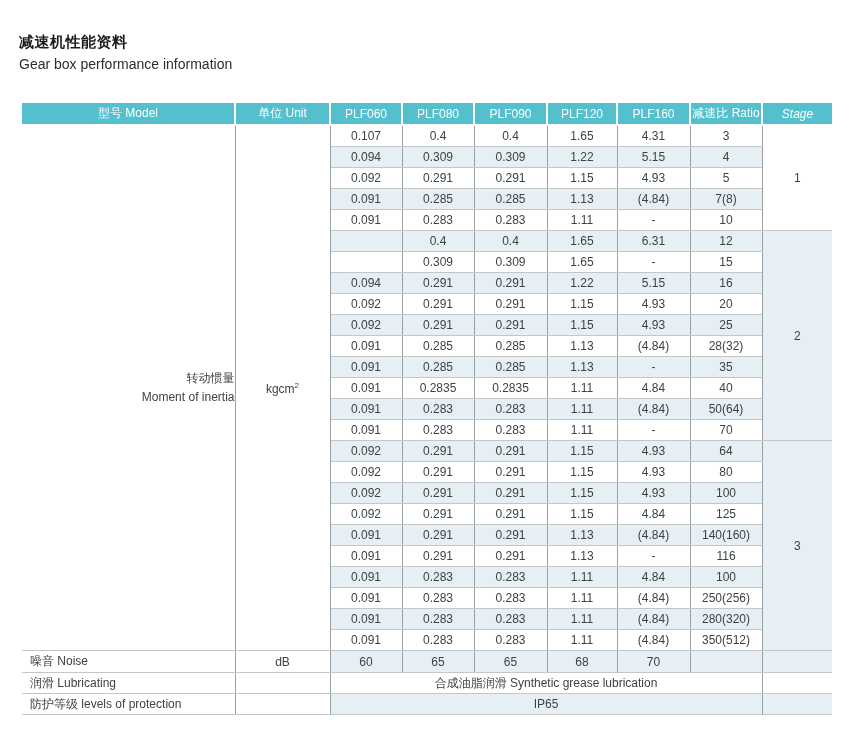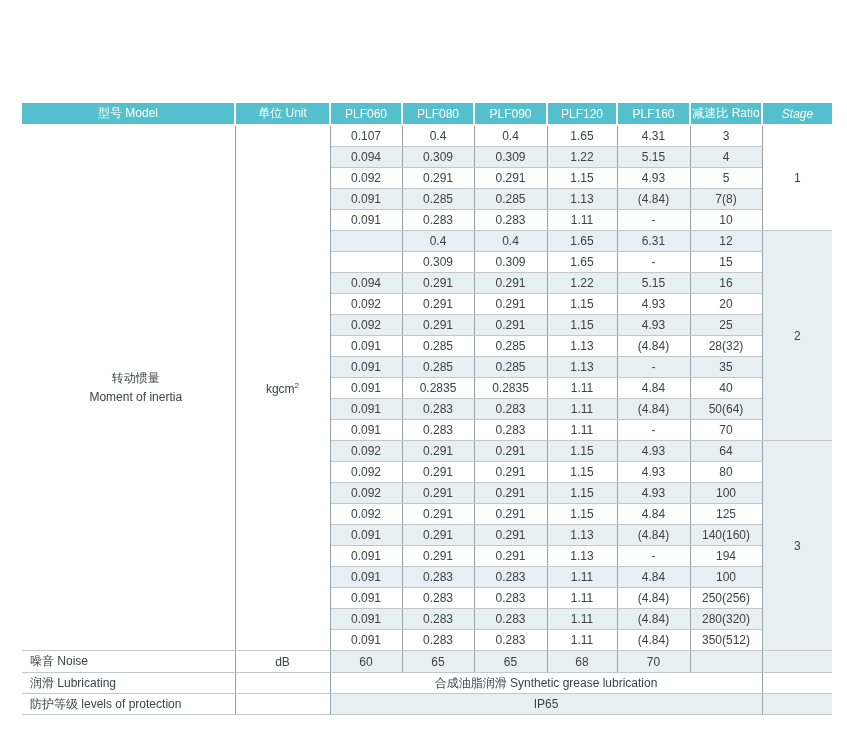--- a/index.html
+++ b/index.html
@@ -27,37 +27,41 @@
   .perf td {
     height:20px; padding:0; text-align:center; vertical-align:middle;
     border-top:1px solid #c3c7ca; border-bottom:1px solid #c3c7ca;
     border-left:1px solid #98a0a4; border-right:1px solid #98a0a4;
     overflow:hidden; white-space:nowrap; background:#ffffff;
   }
   .perf td:first-child { border-left:0; }
   .perf td:last-child  { border-right:0; }
   .perf tr.alt td { background:#e6eff3; }
   .perf td.cell-model {
-    background:#ffffff; text-align:center; padding-left:15px;
+    background:#ffffff; text-align:right; padding-left:15px;
     font-size:12px; line-height:19px;
   }
   .perf td.cell-unit { background:#ffffff;margin-top:12px; }
   .perf td.cell-unit sup { font-size:8px; }
   .perf td.stage-white { background:#ffffff; }
   .perf td.stage-blue  { background:#e6eff3; }
   .perf td.label-cell  { text-align:left; padding-left:8px; background:#ffffff; }
   .perf td.plain       { background:#ffffff; }
   .perf td.tint        { background:#e6eff3; }
   .perf tr.noise-row td { height:21px;margin-top:9px; }
 </style>
 </head>
 <body>
 
 <div class="canvas">
 
+  <div class="titles">
+    <div class="title-zh">减速机性能资料</div>
+    <div class="title-en">Gear box performance information</div>
+  </div>
 
   <table class="perf">
     <colgroup>
       <col style="width:213px">
         <col style="width:95px">
         <col style="width:72px">
       <col style="width:72px">
         <col style="width:73px">
         <col style="width:70px">
       <col style="width:73px">
@@ -245,21 +249,21 @@
           <td>1.13</td>
           <td>(4.84)</td>
           <td>140(160)</td>
         </tr>
         <tr>
           <td>0.091</td>
           <td>0.291</td>
           <td>0.291</td>
           <td>1.13</td>
           <td>-</td>
-          <td>194</td>
+          <td>116</td>
         </tr>
         <tr class="alt">
           <td>0.091</td>
           <td>0.283</td>
           <td>0.283</td>
           <td>1.11</td>
           <td>4.84</td>
           <td>100</td>
         </tr>
         <tr>

